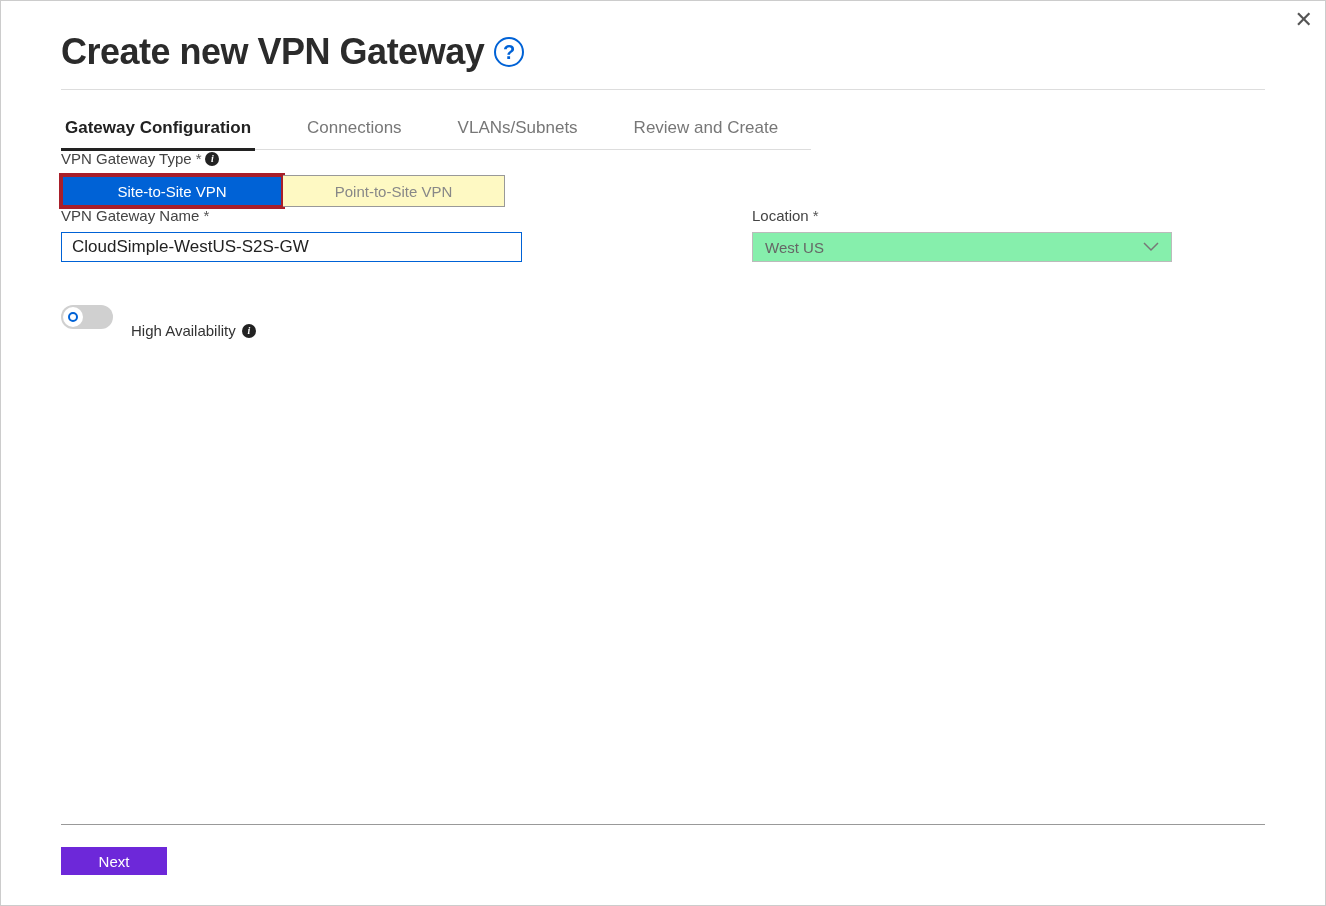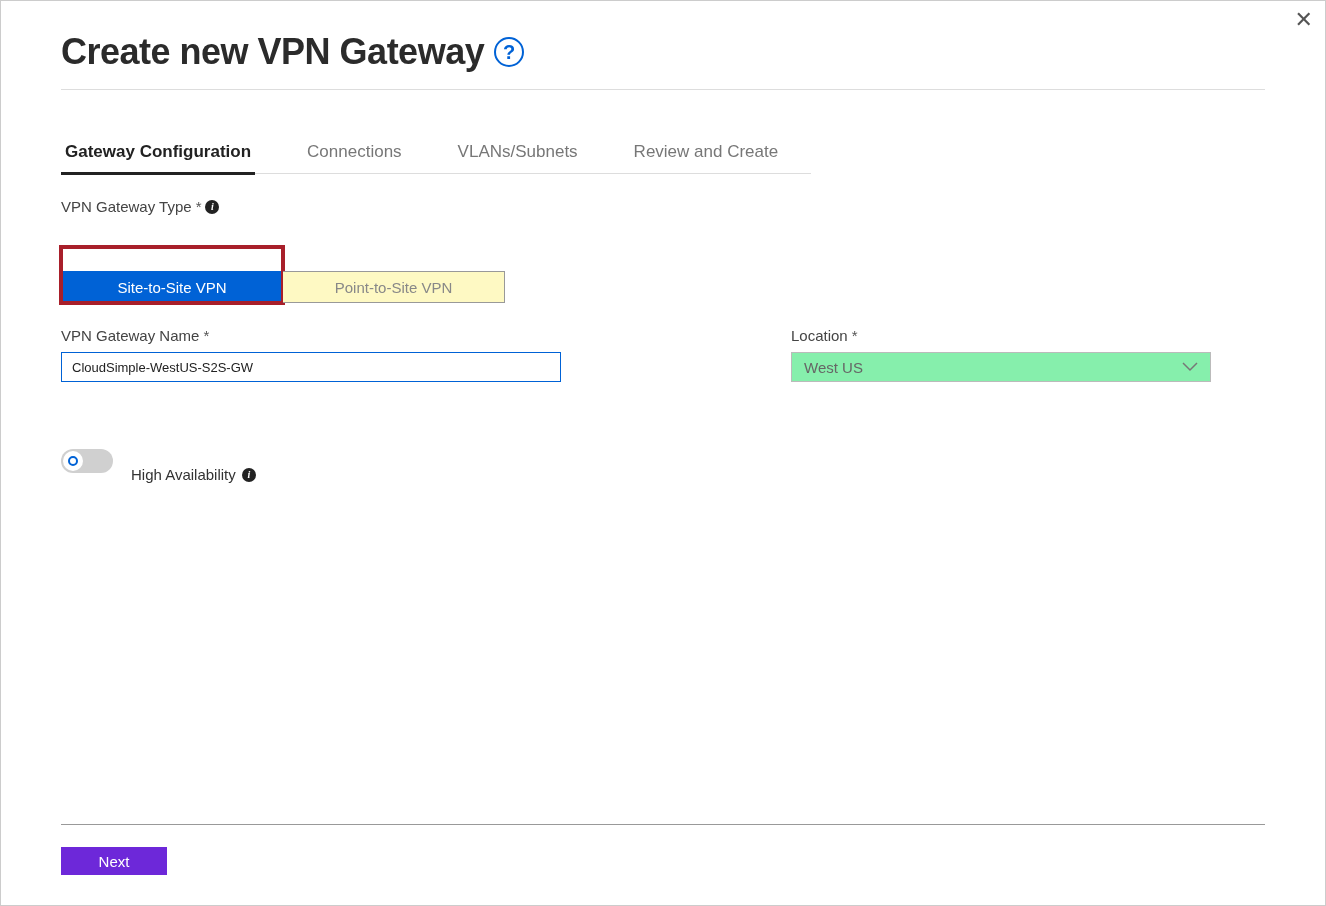--- a/index.html
+++ b/index.html
@@ -19,21 +19,20 @@
       color: #555;
       cursor: pointer;
       font-weight: 300;
       line-height: 1;
     }
     .content {
       padding: 30px 60px 20px 60px;
       height: 100%;
       display: flex;
       flex-direction: column;
-      gap: 24px;
     }
     .header-row {
       display: flex;
       align-items: center;
       gap: 10px;
       padding-bottom: 16px;
       border-bottom: 1px solid #ddd;
     }
     .page-title {
       font-size: 36px;
@@ -105,43 +104,42 @@
     }
     .seg-btn {
       width: 222px;
       height: 32px;
       display: flex;
       align-items: center;
       justify-content: center;
       font-size: 15px;
       cursor: pointer;
       border: 1px solid #999;
-      margin-top: 24px;
     }
     .seg-btn.selected {
       background: #0062d6;
       color: #fff;
       border-color: #0062d6;
     }
     .seg-btn.unselected {
       background: #fef9c3;
       color: #888;
       border-left: none;
     }
     .form-row {
       display: flex;
       gap: 230px;
       margin-top: 0;
     }
     .form-col { display: flex; flex-direction: column; }
     .text-input {
-      width: 500px;
+      width: 461px;
       height: 30px;
       padding: 5px 10px;
-      font-size: 13px;
+      font-size: 17px;
       border: 1px solid #0062d6;
       outline: none;
       color: #222;
       font-family: inherit;
     }
     .dropdown {
       width: 420px;
       height: 30px;
       background: #86efac;
       border: 1px solid #bbb;

